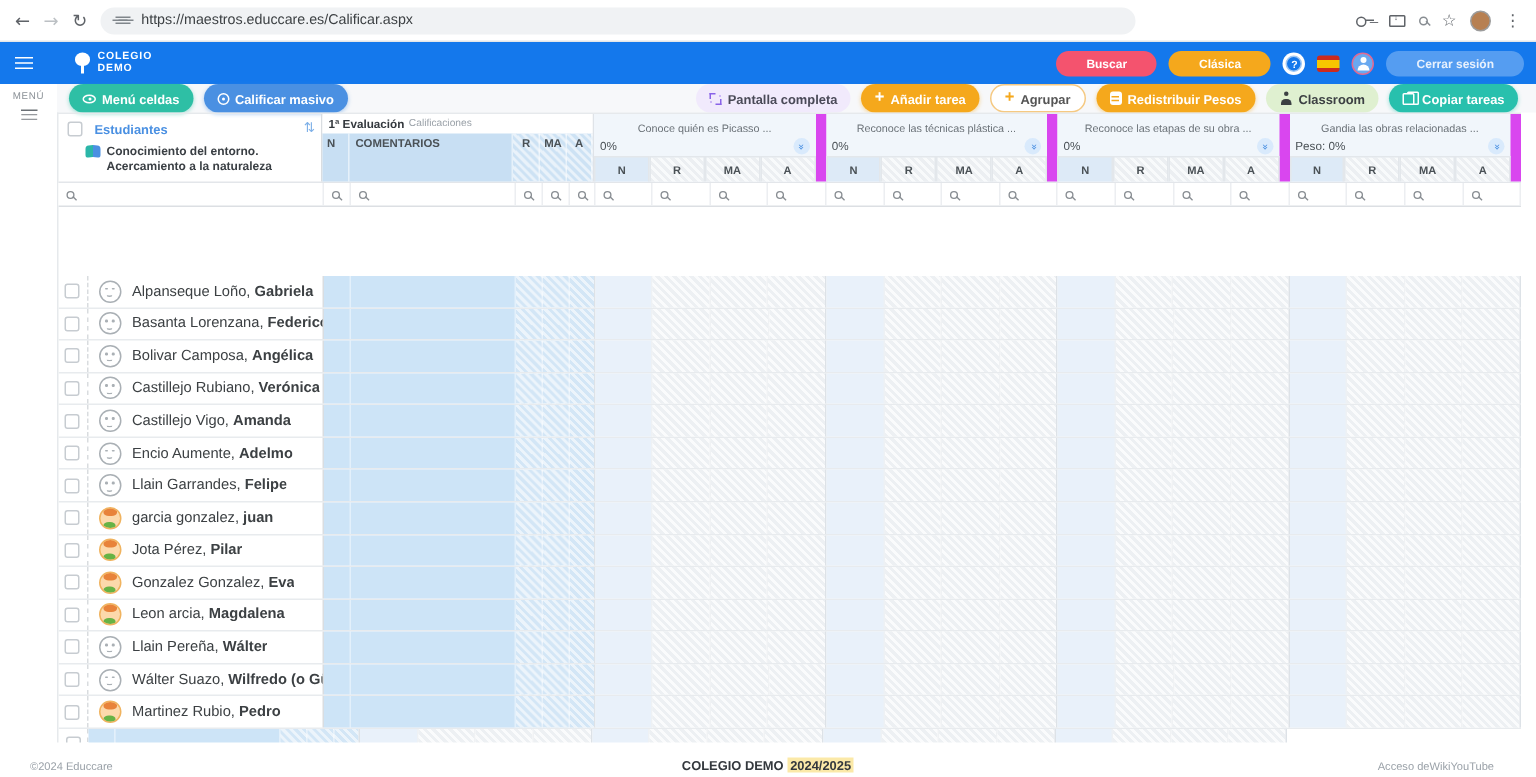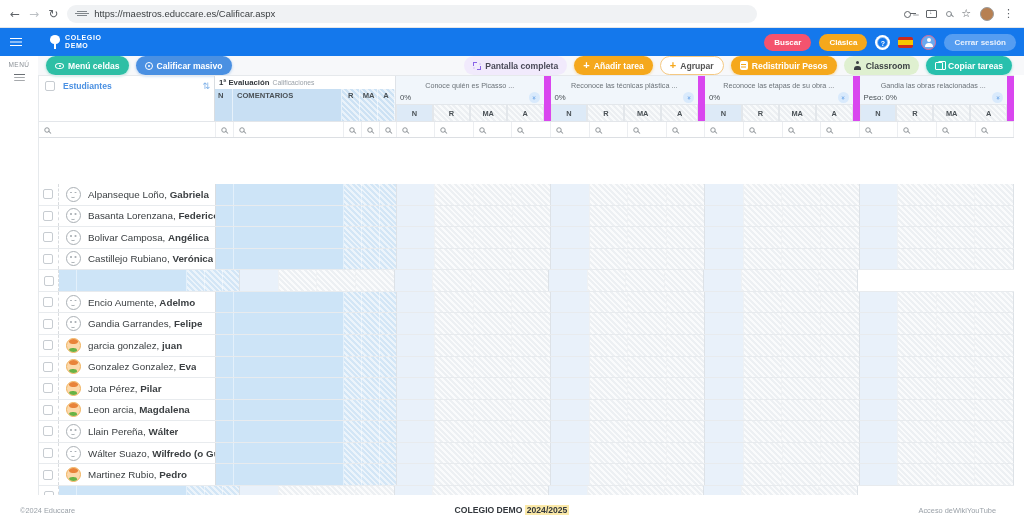--- a/index.html
+++ b/index.html
@@ -35,21 +35,21 @@
   .burger::before { content:""; position:absolute; top:0; left:0; right:0; height:1.6px; background:#fff; box-shadow:0 3.5px 0 #fff, 0 7px 0 #fff; }
   .logo { display:flex; align-items:center; gap:4px; margin-left:18px; }
   .tree { width:13px; height:14px; position:relative; }
   .tree::before { content:""; position:absolute; top:0; left:1.5px; width:10px; height:9px; background:#fff; border-radius:50% 50% 45% 45%; }
   .tree::after { content:""; position:absolute; bottom:0; left:5.5px; width:2px; height:6px; background:#fff; }
   .logotxt { color:#fff; font-size:7px; font-weight:bold; letter-spacing:.6px; line-height:1.15; }
   .bb-spacer { flex:1; }
   .searchpill { width:238px; height:18px; background:#fff; border-radius:10px; display:flex; align-items:center; padding:0 9px; }
   .searchpill input { border:none; outline:none; width:100%; font-size:7.6px; color:#333; font-family:"Liberation Sans",sans-serif; }
   .searchpill input::placeholder { color:#9aa6b2; }
-  .pill-btn { height:17px; border:none; border-radius:10px; padding:0 10px; font-size:8px; font-weight:bold; color:#fff; font-family:"Liberation Sans",sans-serif; cursor:pointer; line-height:17px; }
+  .pill-btn { height:17px; border:none; border-radius:10px; padding:0 20px; font-size:8px; font-weight:bold; color:#fff; font-family:"Liberation Sans",sans-serif; cursor:pointer; line-height:17px; }
   .btn-buscar { background:#f4536e; }
   .btn-clasica { background:#f5a81c; }
   .help-ic { width:15px; height:15px; border-radius:50%; background:#fff; display:flex; align-items:center; justify-content:center; cursor:pointer; }
   .help-in { width:11px; height:11px; border-radius:50%; background:#1478ec; color:#fff; font-size:7px; font-weight:bold; text-align:center; line-height:11px; border:1px solid #9ec7f5; }
   .flag { width:15px; height:11px; border-radius:2px; overflow:hidden; background:linear-gradient(#cc2b1d 0 27%, #f7c600 27% 73%, #cc2b1d 73%); cursor:pointer; }
   .user-av { width:15px; height:15px; border-radius:50%; background:#6aa9f0; border:1px solid #e06a93; position:relative; cursor:pointer; }
   .user-av::before { content:""; position:absolute; top:2.5px; left:5px; width:4px; height:4px; border-radius:50%; background:#fff; }
   .user-av::after { content:""; position:absolute; bottom:1.5px; left:3px; width:8px; height:4px; border-radius:4px 4px 0 0; background:#fff; }
   .btn-cerrar { background:rgba(255,255,255,.28); color:#e8f1fd; }
 
@@ -240,20 +240,24 @@
       </div>
 
       <div class="grid">
         <div class="ghead">
           <div class="student-head">
             <div class="sh-top">
               <span class="cb"></span>
               <span class="stud-lbl">Estudiantes</span>
               <span class="sort-ic glyph">⇅</span>
             </div>
+            <div class="sh-sub">
+              <span class="book-ic"></span>
+              <span class="subj">Conocimiento del entorno. Acercamiento a la naturaleza</span>
+            </div>
           </div>
           <div class="eval-block">
             <div class="eval-title">
               <b>1ª Evaluación</b>
               <span>Calificaciones</span>
             </div>
             <div class="eval-cols">
               <div class="ec w-n bg-solid-h">N</div>
               <div class="ec w-com bg-solid-h">COMENTARIOS</div>
               <div class="ec w-r bg-stripe-h">R</div>
@@ -513,20 +517,24 @@
               <div class="cell bg-tstripe gend" style="width: 38.625px;"></div>
               <div class="cell bg-tsolid" style="width: 38.625px;"></div>
               <div class="cell bg-tstripe" style="width: 38.625px;"></div>
               <div class="cell bg-tstripe" style="width: 38.625px;"></div>
               <div class="cell bg-tstripe gend" style="width: 38.625px;"></div>
             </div>
             <div class="row">
               <div class="cell c-check">
                 <span class="cb"></span>
               </div>
+              <div class="cell c-stud">
+                <span class="av outline"></span>
+                <span class="nm"><span>Castillejo Vigo, </span><b>Amanda</b></span>
+              </div>
               <div class="cell bg-solid" style="width: 18px;"></div>
               <div class="cell bg-solid" style="width: 110px;"></div>
               <div class="cell bg-stripe" style="width: 18px;"></div>
               <div class="cell bg-stripe" style="width: 18px;"></div>
               <div class="cell bg-stripe gend" style="width: 17px;"></div>
               <div class="cell bg-tsolid" style="width: 38.625px;"></div>
               <div class="cell bg-tstripe" style="width: 38.625px;"></div>
               <div class="cell bg-tstripe" style="width: 38.625px;"></div>
               <div class="cell bg-tstripe gend" style="width: 38.625px;"></div>
               <div class="cell bg-tsolid" style="width: 38.625px;"></div>
@@ -571,21 +579,21 @@
               <div class="cell bg-tstripe" style="width: 38.625px;"></div>
               <div class="cell bg-tstripe" style="width: 38.625px;"></div>
               <div class="cell bg-tstripe gend" style="width: 38.625px;"></div>
             </div>
             <div class="row">
               <div class="cell c-check">
                 <span class="cb"></span>
               </div>
               <div class="cell c-stud">
                 <span class="av outline"></span>
-                <span class="nm"><span>Gandia Garrandes, </span><b>Felipe</b></span>
+                <span class="nm"><span>Llain Garrandes, </span><b>Felipe</b></span>
               </div>
               <div class="cell bg-solid" style="width: 18px;"></div>
               <div class="cell bg-solid" style="width: 110px;"></div>
               <div class="cell bg-stripe" style="width: 18px;"></div>
               <div class="cell bg-stripe" style="width: 18px;"></div>
               <div class="cell bg-stripe gend" style="width: 17px;"></div>
               <div class="cell bg-tsolid" style="width: 38.625px;"></div>
               <div class="cell bg-tstripe" style="width: 38.625px;"></div>
               <div class="cell bg-tstripe" style="width: 38.625px;"></div>
               <div class="cell bg-tstripe gend" style="width: 38.625px;"></div>
@@ -631,51 +639,51 @@
               <div class="cell bg-tstripe" style="width: 38.625px;"></div>
               <div class="cell bg-tstripe" style="width: 38.625px;"></div>
               <div class="cell bg-tstripe gend" style="width: 38.625px;"></div>
             </div>
             <div class="row">
               <div class="cell c-check">
                 <span class="cb"></span>
               </div>
               <div class="cell c-stud">
                 <span class="av colored"></span>
+                <span class="nm"><span>Jota Pérez, </span><b>Pilar</b></span>
+              </div>
+              <div class="cell bg-solid" style="width: 18px;"></div>
+              <div class="cell bg-solid" style="width: 110px;"></div>
+              <div class="cell bg-stripe" style="width: 18px;"></div>
+              <div class="cell bg-stripe" style="width: 18px;"></div>
+              <div class="cell bg-stripe gend" style="width: 17px;"></div>
+              <div class="cell bg-tsolid" style="width: 38.625px;"></div>
+              <div class="cell bg-tstripe" style="width: 38.625px;"></div>
+              <div class="cell bg-tstripe" style="width: 38.625px;"></div>
+              <div class="cell bg-tstripe gend" style="width: 38.625px;"></div>
+              <div class="cell bg-tsolid" style="width: 38.625px;"></div>
+              <div class="cell bg-tstripe" style="width: 38.625px;"></div>
+              <div class="cell bg-tstripe" style="width: 38.625px;"></div>
+              <div class="cell bg-tstripe gend" style="width: 38.625px;"></div>
+              <div class="cell bg-tsolid" style="width: 38.625px;"></div>
+              <div class="cell bg-tstripe" style="width: 38.625px;"></div>
+              <div class="cell bg-tstripe" style="width: 38.625px;"></div>
+              <div class="cell bg-tstripe gend" style="width: 38.625px;"></div>
+              <div class="cell bg-tsolid" style="width: 38.625px;"></div>
+              <div class="cell bg-tstripe" style="width: 38.625px;"></div>
+              <div class="cell bg-tstripe" style="width: 38.625px;"></div>
+              <div class="cell bg-tstripe gend" style="width: 38.625px;"></div>
+            </div>
+            <div class="row">
+              <div class="cell c-check">
+                <span class="cb"></span>
+              </div>
+              <div class="cell c-stud">
+                <span class="av colored"></span>
                 <span class="nm"><span>Gonzalez Gonzalez, </span><b>Eva</b></span>
-              </div>
-              <div class="cell bg-solid" style="width: 18px;"></div>
-              <div class="cell bg-solid" style="width: 110px;"></div>
-              <div class="cell bg-stripe" style="width: 18px;"></div>
-              <div class="cell bg-stripe" style="width: 18px;"></div>
-              <div class="cell bg-stripe gend" style="width: 17px;"></div>
-              <div class="cell bg-tsolid" style="width: 38.625px;"></div>
-              <div class="cell bg-tstripe" style="width: 38.625px;"></div>
-              <div class="cell bg-tstripe" style="width: 38.625px;"></div>
-              <div class="cell bg-tstripe gend" style="width: 38.625px;"></div>
-              <div class="cell bg-tsolid" style="width: 38.625px;"></div>
-              <div class="cell bg-tstripe" style="width: 38.625px;"></div>
-              <div class="cell bg-tstripe" style="width: 38.625px;"></div>
-              <div class="cell bg-tstripe gend" style="width: 38.625px;"></div>
-              <div class="cell bg-tsolid" style="width: 38.625px;"></div>
-              <div class="cell bg-tstripe" style="width: 38.625px;"></div>
-              <div class="cell bg-tstripe" style="width: 38.625px;"></div>
-              <div class="cell bg-tstripe gend" style="width: 38.625px;"></div>
-              <div class="cell bg-tsolid" style="width: 38.625px;"></div>
-              <div class="cell bg-tstripe" style="width: 38.625px;"></div>
-              <div class="cell bg-tstripe" style="width: 38.625px;"></div>
-              <div class="cell bg-tstripe gend" style="width: 38.625px;"></div>
-            </div>
-            <div class="row">
-              <div class="cell c-check">
-                <span class="cb"></span>
-              </div>
-              <div class="cell c-stud">
-                <span class="av colored"></span>
-                <span class="nm"><span>Jota Pérez, </span><b>Pilar</b></span>
               </div>
               <div class="cell bg-solid" style="width: 18px;"></div>
               <div class="cell bg-solid" style="width: 110px;"></div>
               <div class="cell bg-stripe" style="width: 18px;"></div>
               <div class="cell bg-stripe" style="width: 18px;"></div>
               <div class="cell bg-stripe gend" style="width: 17px;"></div>
               <div class="cell bg-tsolid" style="width: 38.625px;"></div>
               <div class="cell bg-tstripe" style="width: 38.625px;"></div>
               <div class="cell bg-tstripe" style="width: 38.625px;"></div>
               <div class="cell bg-tstripe gend" style="width: 38.625px;"></div>

